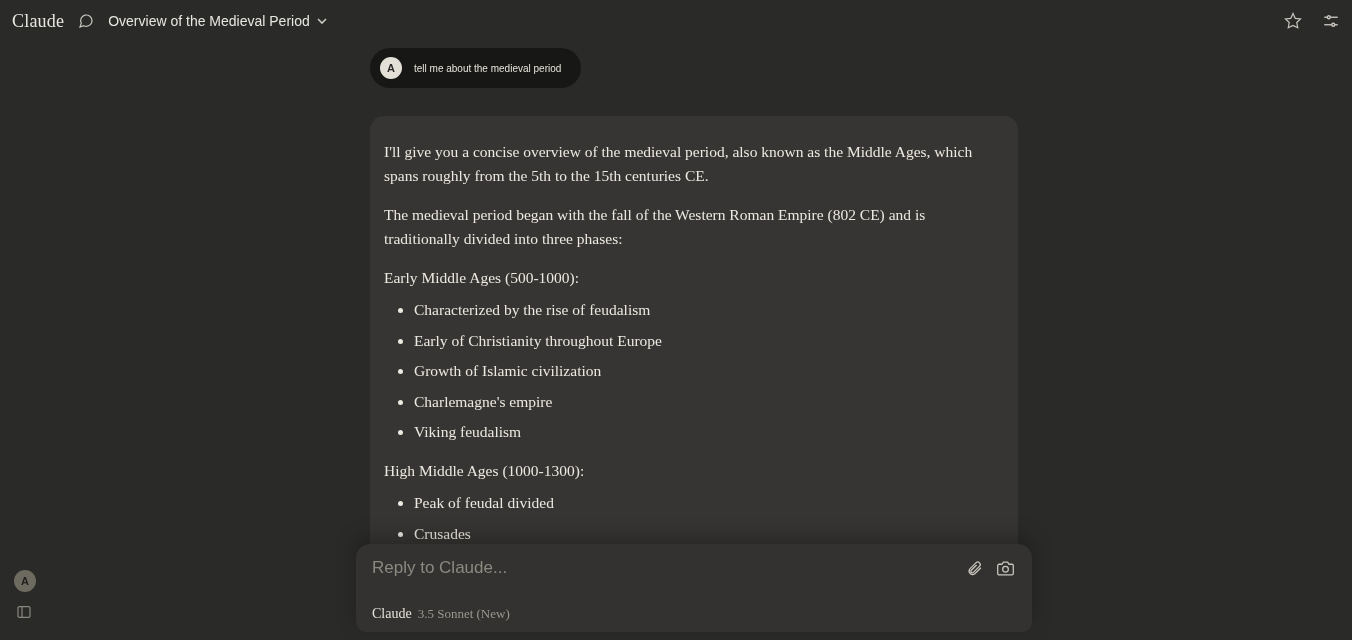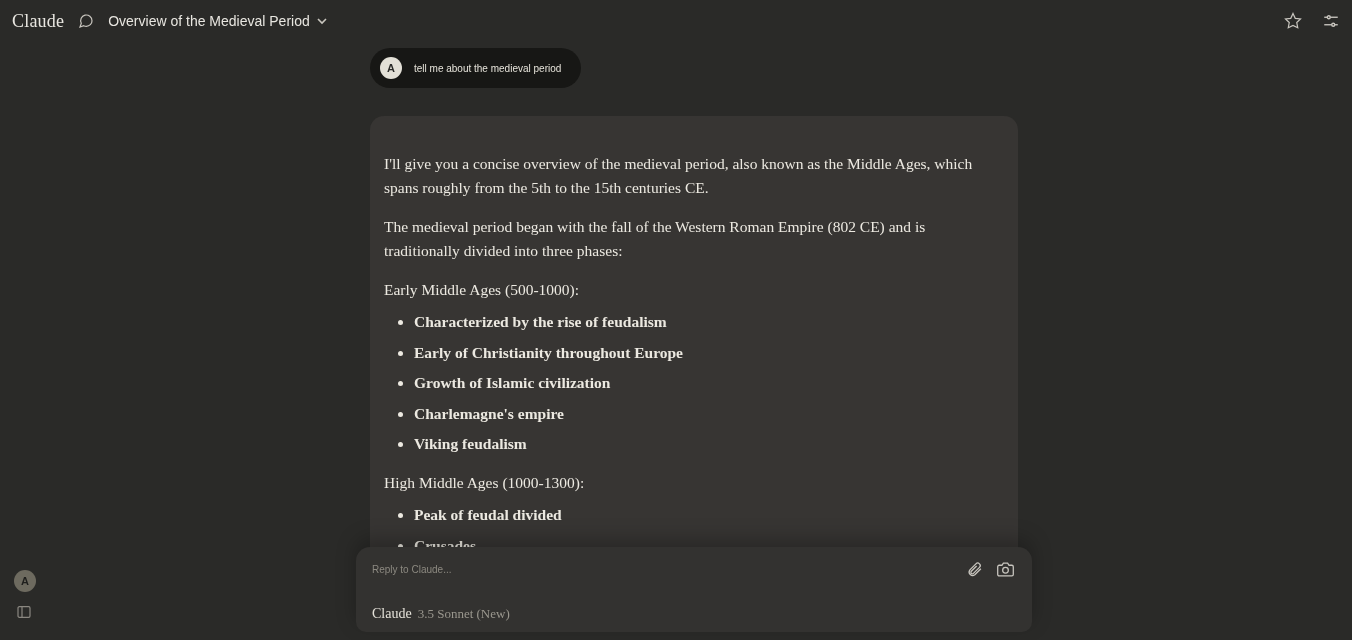--- a/index.html
+++ b/index.html
@@ -110,45 +110,45 @@
   }
 
   .assistant {
     background:#373533;
     border-radius:14px;
     padding:24px 28px 60px 14px;
     color:#ece9e1;
     line-height:1.58;
     font-size:15.5px;
   }
-  .assistant p { margin-bottom:14px;margin-top:12px; }
+  .assistant p { margin-bottom:14px; }
   .assistant .section-head { margin-top:6px; margin-bottom:8px; }
   .assistant ul { list-style:disc; padding-left:30px; margin-bottom:14px; }
-  .assistant li { margin:6px 0;font-weight:bold; }
+  .assistant li { margin:6px 0; }
 
   
   .composer {
     position:absolute;
     left:356px;
     bottom:8px;
     width:676px;
     background:#333230;
     border-radius:14px 14px 10px 10px;
     padding:14px 18px 10px 16px;
     box-shadow:0 -8px 20px rgba(0,0,0,0.25);
   }
   .composer-row1 { display:flex; align-items:center; }
   .composer-input {
     flex:1;
     background:transparent;
     border:none;
     outline:none;
     color:#eab308;
     font-family:-apple-system, BlinkMacSystemFont, 'Segoe UI', sans-serif;
-    font-size:10px;
+    font-size:17px;
   }
   .composer-input::placeholder { color:#8c8980; }
   .composer-icons { display:flex; gap:14px; color:#c9c6bf; }
   .composer-icons .icon-btn svg { width:17px; height:17px; }
   .composer-row2 {
     margin-top:12px;
     display:flex;
     align-items:baseline;
     gap:6px;
     font-family:Georgia, serif;

